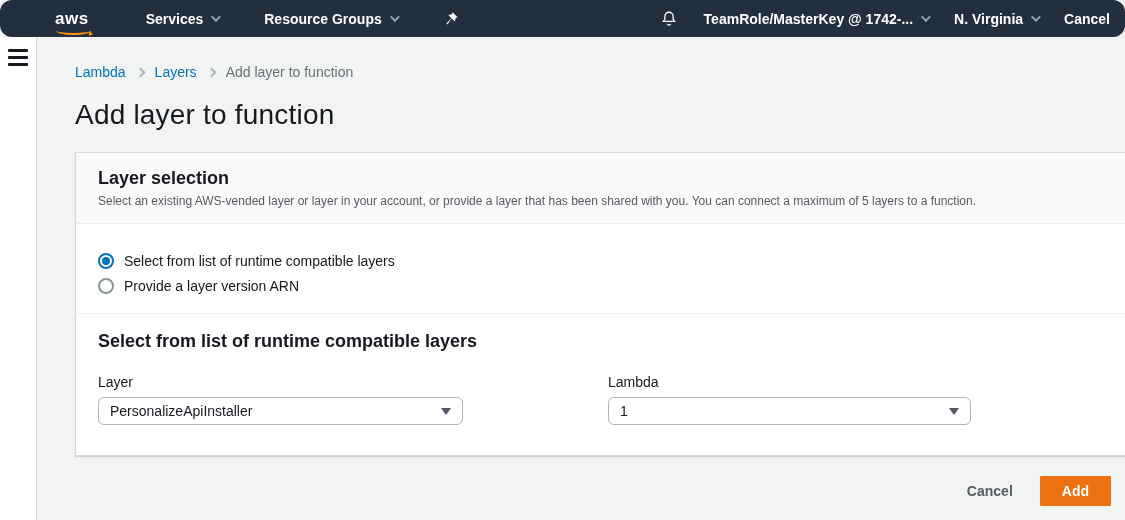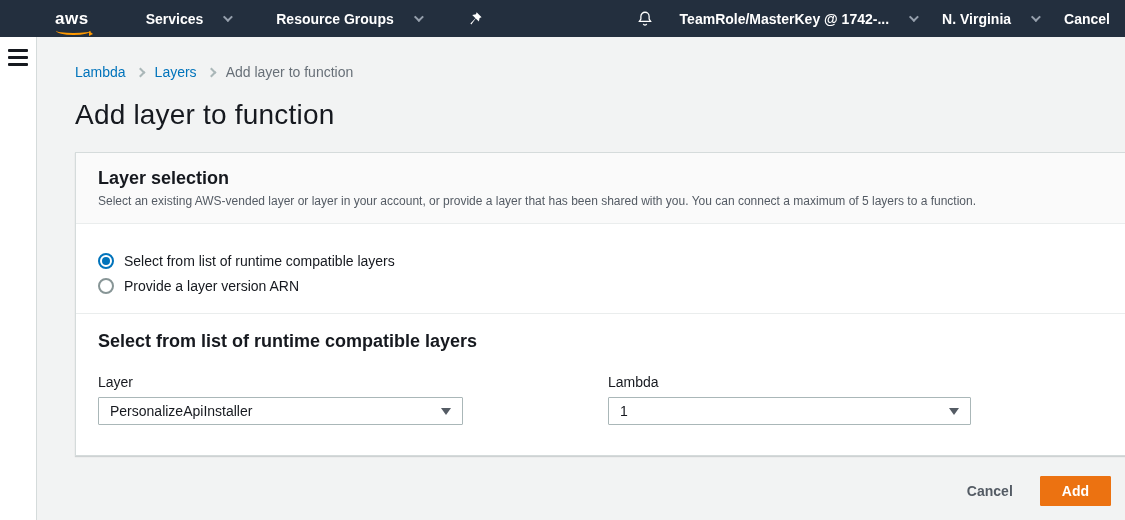--- a/index.html
+++ b/index.html
@@ -2,34 +2,34 @@
 <html style="--nav_bg: #232f3e; --logo_orange: #ff9900; --orange: #ec7211; --link_blue: #0073bb; --page_bg: #f2f3f3;"><head>
 <meta charset="utf-8">
 <style>
   * { margin:0; padding:0; box-sizing:border-box; }
   html,body { width:1125px; height:520px; overflow:hidden; }
   body { font-family:"Liberation Sans","DejaVu Sans",sans-serif; background:var(--page_bg,#f2f3f3); }
 
   
   .topnav{
     height:37px; background:var(--nav_bg,#232f3e); display:flex; align-items:center;
-    padding:0 15px 0 55px; color:#fff;
+    padding:0 15px 0 55px; color:#fff;border-radius:12px;
   }
   .nav-left{ display:flex; align-items:center; }
   .aws-logo{ position:relative; margin-right:57px; cursor:pointer; }
   .aws-logo .aws-word{ font-size:17px; font-weight:700; color:#fff; letter-spacing:.5px; line-height:1; }
   .aws-logo .aws-smile{
     position:absolute; left:1px; right:-2px; bottom:-7px; height:9px;
     border-bottom:2px solid var(--logo_orange,#ff9900); border-radius:0 0 50% 50%;
   }
   .aws-logo .aws-smile::after{
     content:""; position:absolute; right:-2px; bottom:-3px; width:0; height:0;
     border-left:4px solid var(--logo_orange,#ff9900); border-top:3px solid transparent; border-bottom:2px solid transparent;
   }
-  .nav-item{ display:flex; align-items:center; gap:20px; font-size:14px; font-weight:700; color:#fff; cursor:pointer; }
+  .nav-item{ display:flex; align-items:center; gap:8px; font-size:14px; font-weight:700; color:#fff; cursor:pointer; }
   .nav-left .nav-item{ margin-right:46px; }
   .caret{
     width:7px; height:7px; border-right:2px solid #96a0ad; border-bottom:2px solid #96a0ad;
     transform:rotate(45deg) translateY(-2px); display:inline-block;
   }
   .nav-icon{ display:flex; align-items:center; cursor:pointer; }
   .nav-right{ margin-left:auto; display:flex; align-items:center; gap:26px; }
   .nav-right .nav-item{ font-weight:700; }
 
   
@@ -60,21 +60,21 @@
   .radio.selected .radio-dot{ position:absolute; left:2px; top:2px; width:8px; height:8px; border-radius:50%; background:var(--link_blue,#0073bb); }
   .radio-label{ font-size:14px; color:#16191f; }
 
   .body-divider{ border:none; border-top:1px solid #eaeded; margin:19px -22px 0; }
   .section-title{ font-size:18px; font-weight:700; color:#16191f; margin:17px 0 22px; }
 
   .fields-row{ display:flex; }
   .field{ width:510px; }
   .field-label{ font-size:14px; color:#16191f; margin-bottom:7px; }
   .select-box{
-    width:365px; height:28px; background:#fff; border:1px solid #aab7b8; border-radius:1px;
+    width:365px; height:28px; background:#fff; border:1px solid #aab7b8; border-radius:6px;
     display:flex; align-items:center; justify-content:space-between; padding:0 11px; cursor:pointer;
   }
   .field:last-child .select-box{ width:363px; }
   .select-value{ font-size:14px; color:#16191f; }
   .select-arrow{ width:0; height:0; border-left:5px solid transparent; border-right:5px solid transparent; border-top:7px solid #545b64; }
 
   
   .footer-actions{ width:1036px; margin-top:20px; display:flex; justify-content:flex-end; align-items:center; gap:27px; }
   .btn-link{ background:none; border:none; font-family:inherit; font-size:14px; font-weight:700; color:#545b64; cursor:pointer; }
   .btn-primary{

